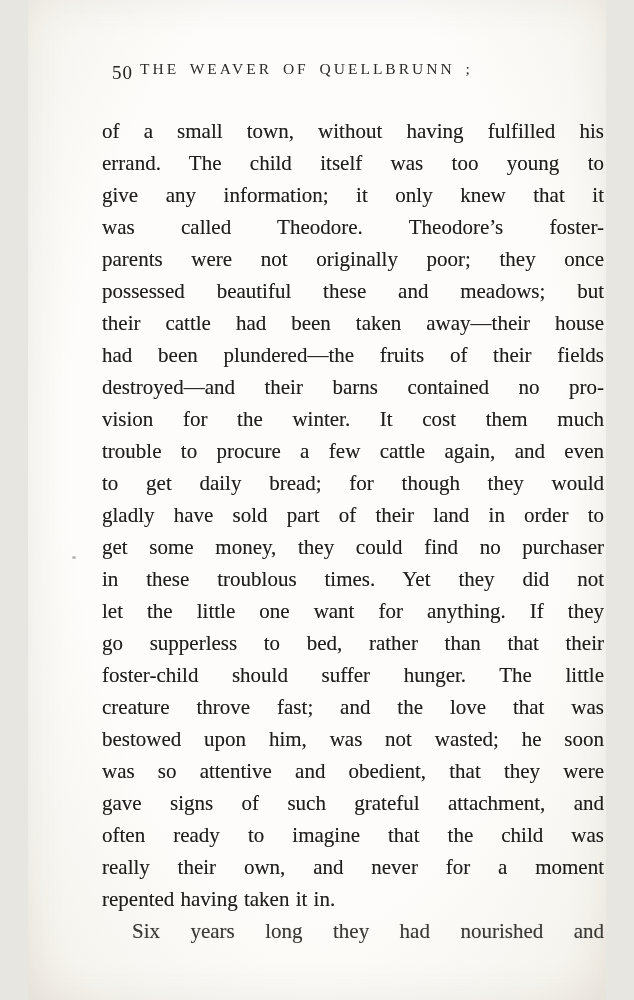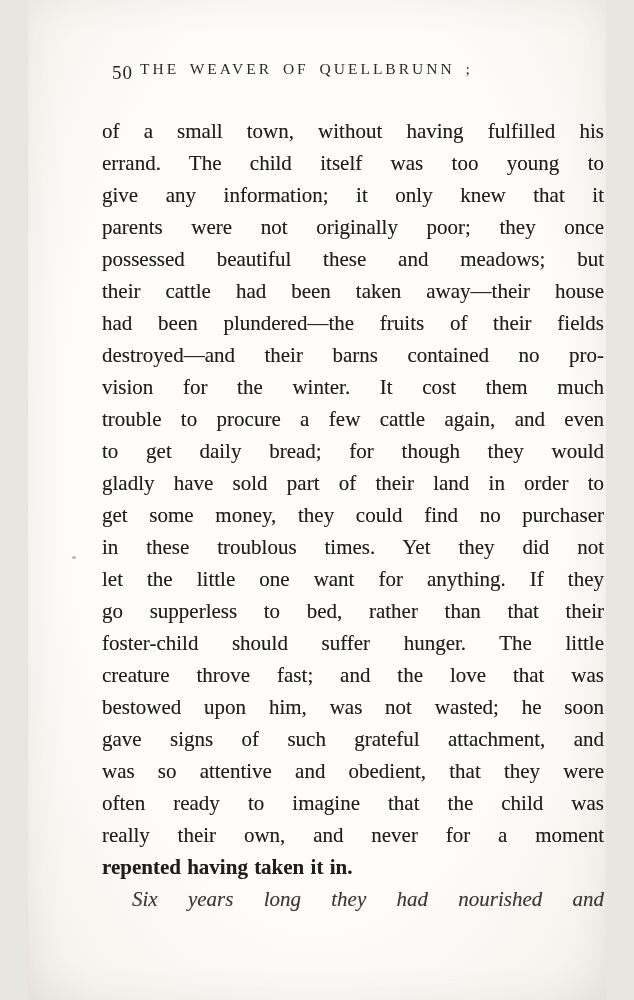--- a/index.html
+++ b/index.html
@@ -45,23 +45,23 @@
     left: 74px;
     width: 502px;
     font-size: 21px;
     line-height: 32px;
     word-spacing: 1px;
     text-shadow: 0 0 0.5px rgba(20,18,15,0.4);
     margin-top: 11px;
   }
   .line { text-align: justify; white-space: nowrap; }
   .line.j { text-align-last: justify; white-space: normal; }
-  .line.plain { text-align: left; white-space: normal; font-weight: bold; }
+  .line.plain { text-align: left; white-space: normal; }
   .line.indent { text-indent: 30px; }
-  .line.faded { color: #3a3935; text-shadow: 0 0 0.8px rgba(40,38,32,0.35); font-style: italic; }
+  .line.faded { color: #3a3935; text-shadow: 0 0 0.8px rgba(40,38,32,0.35); }
   .speck {
     position: absolute;
     left: 44px; top: 556px;
     width: 4px; height: 3px;
     border-radius: 50%;
     background: rgba(60,55,45,0.35);
   }
 </style>
 </head>
 <body>
@@ -69,38 +69,39 @@
 <div class="page">
   <div class="header">
     <span class="pagenum">50</span>
     <span class="running-title">THE WEAVER OF QUELLBRUNN ;</span>
   </div>
 
   <div class="textblock">
     <div class="line j">of a small town, without having fulfilled his</div>
     <div class="line j">errand.  The child itself was too young to</div>
     <div class="line j">give any information; it only knew that it</div>
+    <div class="line j">was called Theodore.  Theodore’s foster-</div>
     <div class="line j">parents were not originally poor; they once</div>
     <div class="line j">possessed beautiful these and meadows; but</div>
     <div class="line j">their cattle had been taken away—their house</div>
     <div class="line j">had been plundered—the fruits of their fields</div>
     <div class="line j">destroyed—and their barns contained no pro-</div>
     <div class="line j">vision for the winter.  It cost them much</div>
     <div class="line j">trouble to procure a few cattle again, and even</div>
     <div class="line j">to get daily bread; for though they would</div>
     <div class="line j">gladly have sold part of their land in order to</div>
     <div class="line j">get some money, they could find no purchaser</div>
     <div class="line j">in these troublous times.  Yet they did not</div>
     <div class="line j">let the little one want for anything.  If they</div>
     <div class="line j">go supperless to bed, rather than that their</div>
     <div class="line j">foster-child should suffer hunger.  The little</div>
     <div class="line j">creature throve fast; and the love that was</div>
     <div class="line j">bestowed upon him, was not wasted; he soon</div>
+    <div class="line j">was so attentive and obedient, that they were</div>
     <div class="line j">gave signs of such grateful attachment, and</div>
-    <div class="line j">was so attentive and obedient, that they were</div>
     <div class="line j">often ready to imagine that the child was</div>
     <div class="line j">really their own, and never for a moment</div>
     <div class="line plain">repented having taken it in.</div>
     <div class="line j indent faded">Six years long they had nourished and</div>
   </div>
 
   <div class="speck"></div>
 </div>
 
 </body></html>

